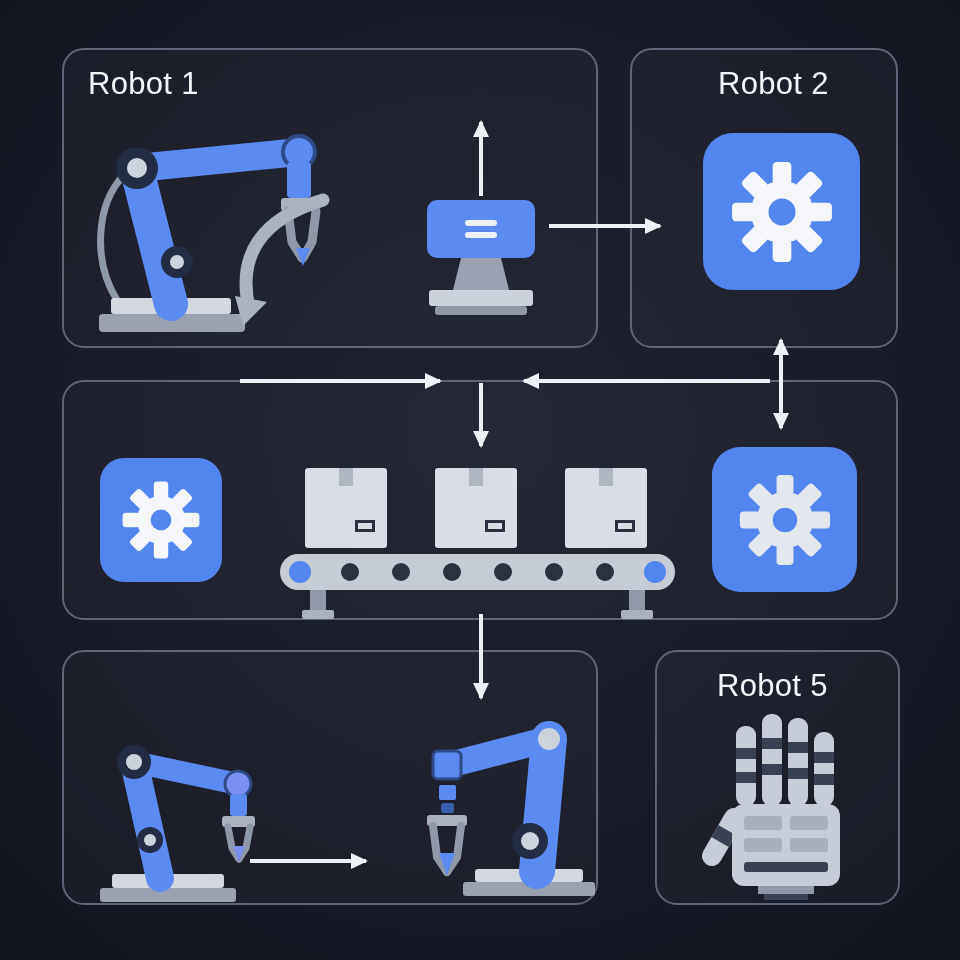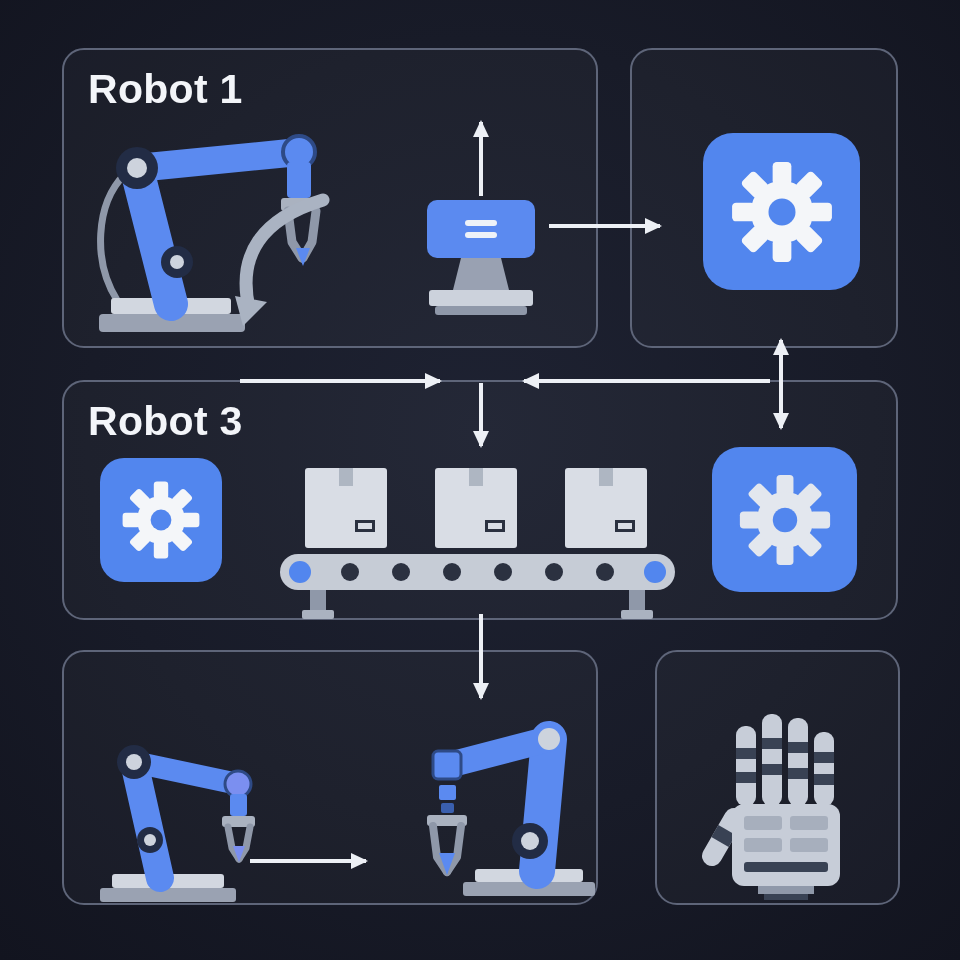--- a/index.html
+++ b/index.html
@@ -8,21 +8,21 @@
     background:radial-gradient(circle at 50% 45%, #1e2232 0%, #181b28 55%, #12141f 100%);
     font-family:"Liberation Sans", sans-serif;
   }
   .panel{
     position:absolute;box-sizing:border-box;
     background:rgba(255,255,255,0.028);
     border:2px solid #5e6579;border-radius:22px;
   }
   .panel-label{
     position:absolute;
-    font-weight:bold;font-size:41px;color:#f3f5f9;letter-spacing:0.3px;
+    font-weight:normal;font-size:31px;color:#f3f5f9;letter-spacing:0.3px;
   }
   .icon-box{position:absolute;}
   .gear-square{
     position:absolute;background:#5286ee;display:flex;
     align-items:center;justify-content:center;
   }
   svg{display:block;}
   #arrow-overlay{position:absolute;left:0;top:0;pointer-events:none;}
 </style>
 </head>
@@ -30,21 +30,22 @@
 
 <div id="stage">
 
   <div class="panel" style="left:62px;top:48px;width:536px;height:300px;"></div>
   <div class="panel" style="left:630px;top:48px;width:268px;height:300px;"></div>
   <div class="panel" style="left:62px;top:380px;width:836px;height:240px;"></div>
   <div class="panel" style="left:62px;top:650px;width:536px;height:255px;"></div>
   <div class="panel" style="left:655px;top:650px;width:245px;height:255px;"></div>
 
   <div class="panel-label" style="left:88px;top:66px;">Robot 1</div>
-  <div class="panel-label" style="left:88px;top:398px;">Robot 3</div>
+  <div class="panel-label" style="left:718px;top:66px;">Robot 2</div>
+  <div class="panel-label" style="left:717px;top:668px;">Robot 5</div>
 
   <div class="icon-box" style="left:85px;top:112px;width:280px;height:230px;">
     <svg width="280" height="230" viewBox="0 0 280 230">
       <path d="M 32 188 C 8 150 10 92 40 62" stroke="#8f98a9" stroke-width="7" fill="none"></path>
       <rect x="26" y="186" width="120" height="16" rx="3" fill="#d2d7e0"></rect>
       <rect x="14" y="202" width="146" height="18" rx="4" fill="#9aa2b2"></rect>
       <line x1="86" y1="192" x2="52" y2="58" stroke="#5b8af0" stroke-width="34" stroke-linecap="round"></line>
       <line x1="52" y1="56" x2="214" y2="40" stroke="#5b8af0" stroke-width="28" stroke-linecap="round"></line>
       <circle cx="92" cy="150" r="16" fill="#222c45"></circle>
         <circle cx="92" cy="150" r="7" fill="#cdd3dd"></circle>

